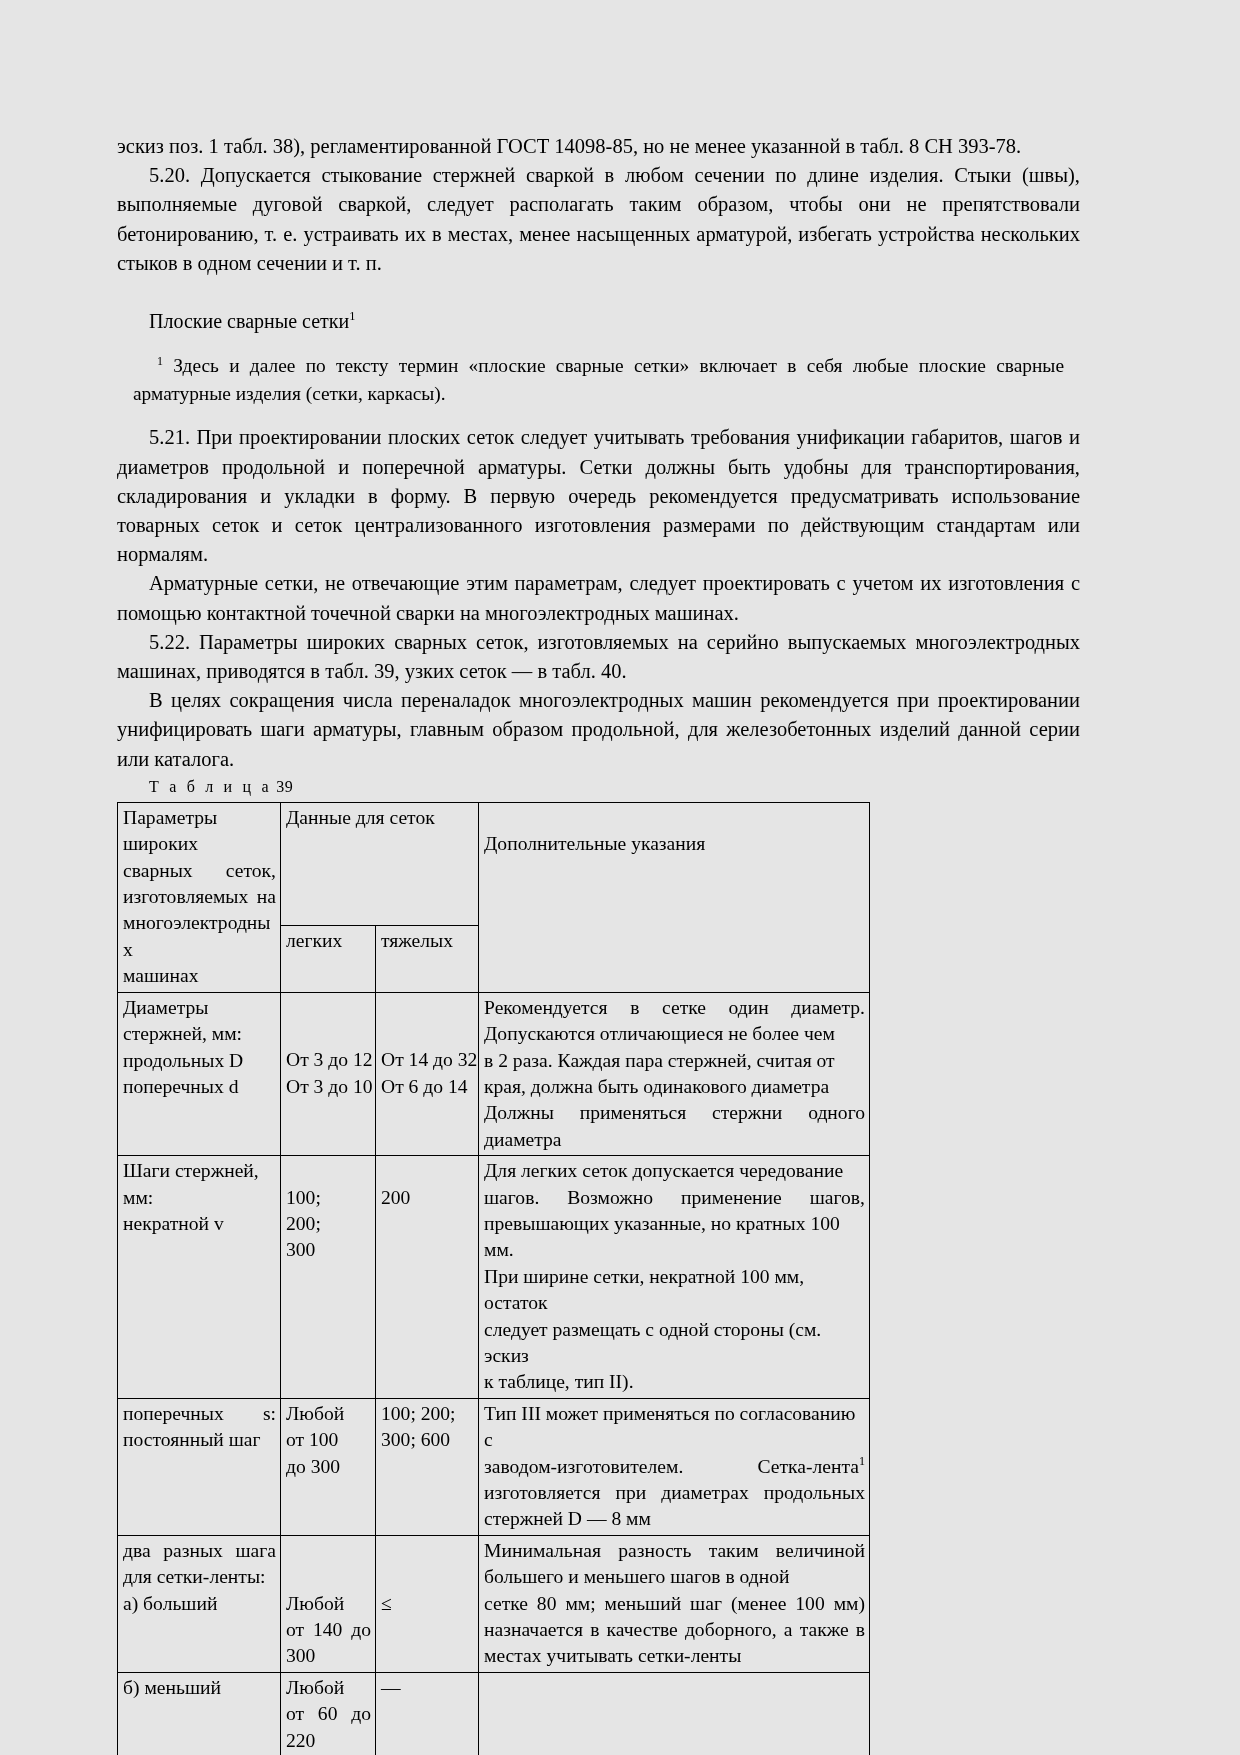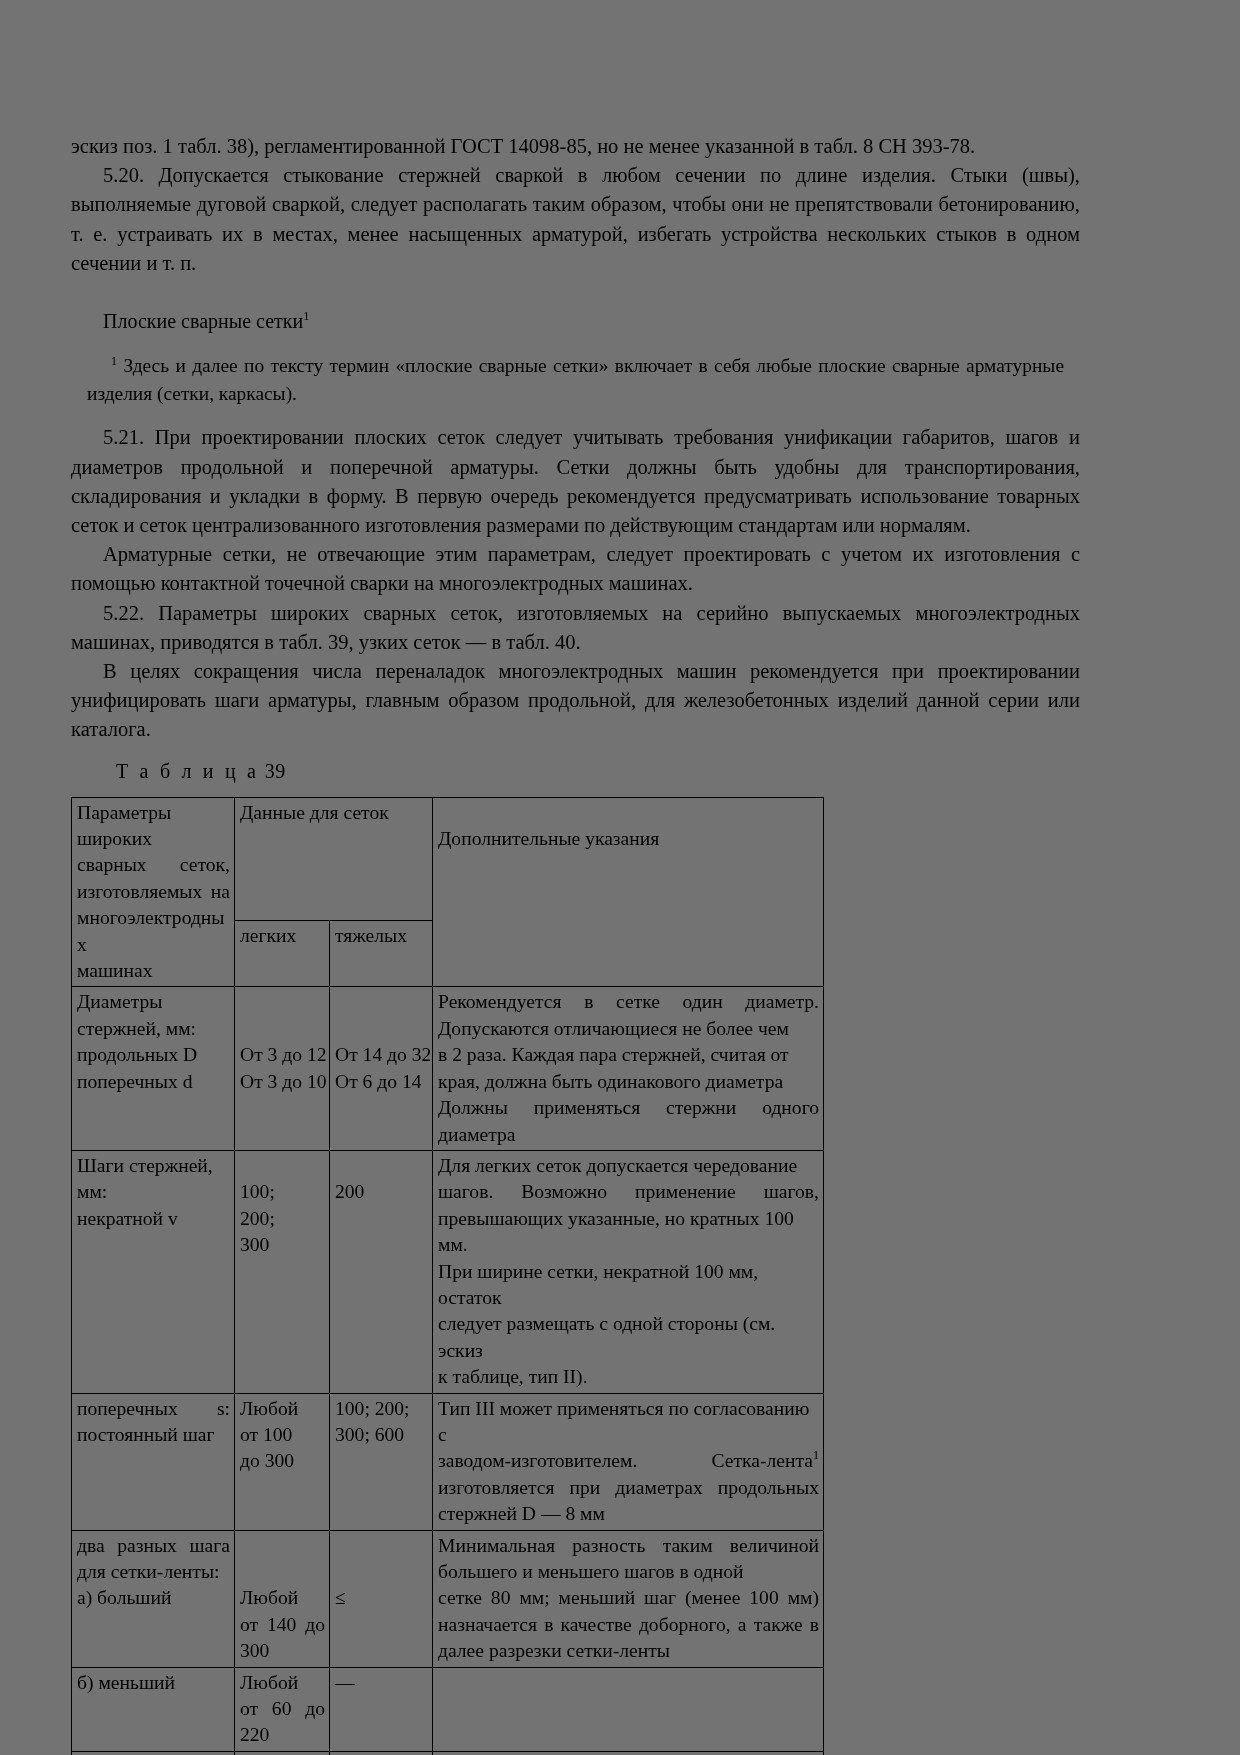--- a/index.html
+++ b/index.html
@@ -10,23 +10,23 @@
   }
   body {
     font-family: "Liberation Serif", "DejaVu Serif", serif;
     color: #000000;
   }
   .page {
     position: relative;
     width: 1240px;
     height: 1755px;
     margin: 0 auto;
-    background: #737373;
+    background: #e5e5e5;
     box-sizing: border-box;
-    padding: 132px 160px 0 71px;
+    padding: 132px 160px 0 117px;
     overflow: hidden;
   }
   .body-text {
     font-size: 20.5px;
     line-height: 29.2px;
     text-align: justify;
     text-justify: inter-word;
     hyphens: none;
   }
   p.para {
@@ -55,23 +55,23 @@
     vertical-align: super;
     line-height: 0;
   }
   .heading-line {
     text-indent: 32px;
     margin: 0;
     font-size: 20px;
     line-height: 29.2px;
   }
   .table-caption {
-    margin: 13px;
+    margin: 0;
     padding-left: 32px;
-    font-size: 20px;
+    font-size: 16px;
     line-height: 26px;
     letter-spacing: 0.5px;
   }
   .table-caption .spaced {
     letter-spacing: 3.2px;
   }
   table.t39 {
     border-collapse: collapse;
     width: 752px;
     margin-top: 2px;
@@ -255,21 +255,21 @@
         <td class="left">
           <span class="blankline"></span>
           <span class="blankline"></span>
           <span class="cell-line">≤</span>
         </td>
         <td class="left">
           <span class="cell-line j">Минимальная разность таким величиной</span>
           <span class="cell-line">большего и меньшего шагов в одной</span>
           <span class="cell-line j">сетке 80 мм; меньший шаг (менее 100 мм)</span>
           <span class="cell-line j">назначается в качестве доборного, а также в</span>
-          <span class="cell-line">далее разрезки сетки-ленты</span>
+          <span class="cell-line">местах учитывать сетки-ленты</span>
         </td>
       </tr>
 
       <tr>
         <td class="left">
           <span class="cell-line">б) меньший</span>
         </td>
         <td class="left">
           <span class="cell-line">Любой</span>
           <span class="cell-line j">от 60 до</span>

